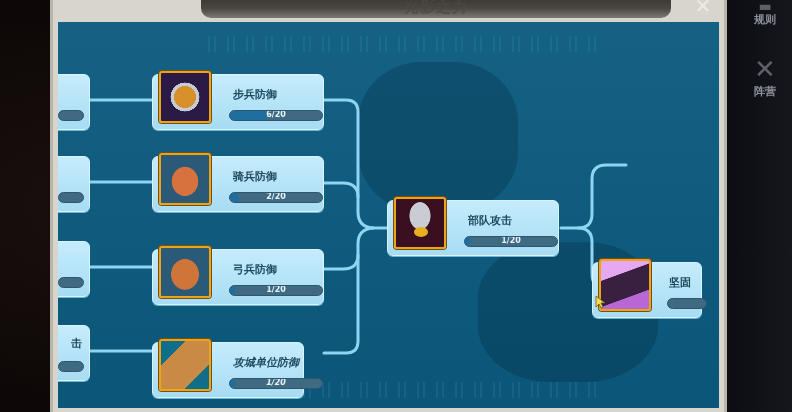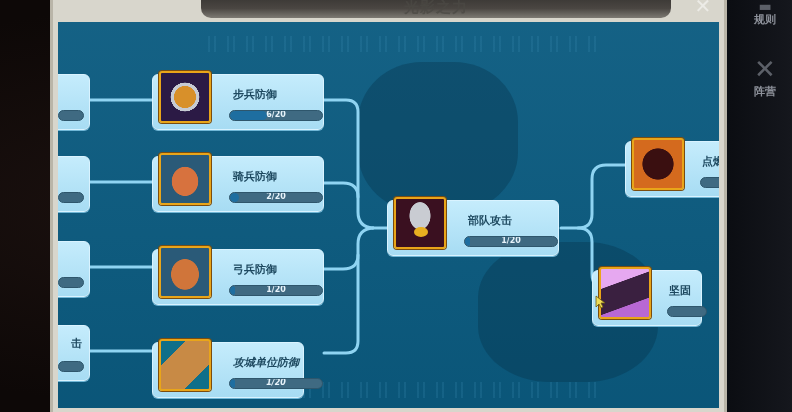--- a/index.html
+++ b/index.html
@@ -134,26 +134,21 @@
       <div class="icon-box" style="background:radial-gradient(ellipse at 50% 35%, #c9ccd2 0 30%, #3a1020 32%);">
         <div style="position:absolute;left:18px;top:28px;width:14px;height:10px;background:#e8b020;border-radius:50%;"></div>
       </div>
       <span class="name">部队攻击</span>
       <div class="bar">
         <div class="fill" style="width:5%;"></div>
         <span class="val">1/20</span>
       </div>
     </div>
 
-    <div class="card stub-r" style="left:567px;top:119px;width:110px;">
-      <div class="icon-box" style="background:radial-gradient(ellipse at 50% 50%, #3a0f10 0 45%, #d46a1e 47%);"></div>
-      <span class="name">点燃</span>
-      <div class="bar"></div>
-    </div>
-    <div class="card stub-r" style="left:534px;top:240px;width:110px;margin-top:8px;">
+    <div class="card stub-r" style="left:534px;top:240px;width:110px;">
       <div class="icon-box" style="background:linear-gradient(160deg, #e6a8f0 0 30%, #3a2040 31% 70%, #b868d4 71%);"></div>
       <span class="name">坚固</span>
       <div class="bar"></div>
     </div>
   </div>
 
   <svg style="position:absolute;left:595px;top:295px;" width="10" height="14">
     <path d="M1 1 L1 12 L4 9 L6 13 L8 12 L6 8 L10 8 Z" fill="#f0dc58" stroke="#6a5a10" stroke-width="0.8"></path>
   </svg>
 </div>

